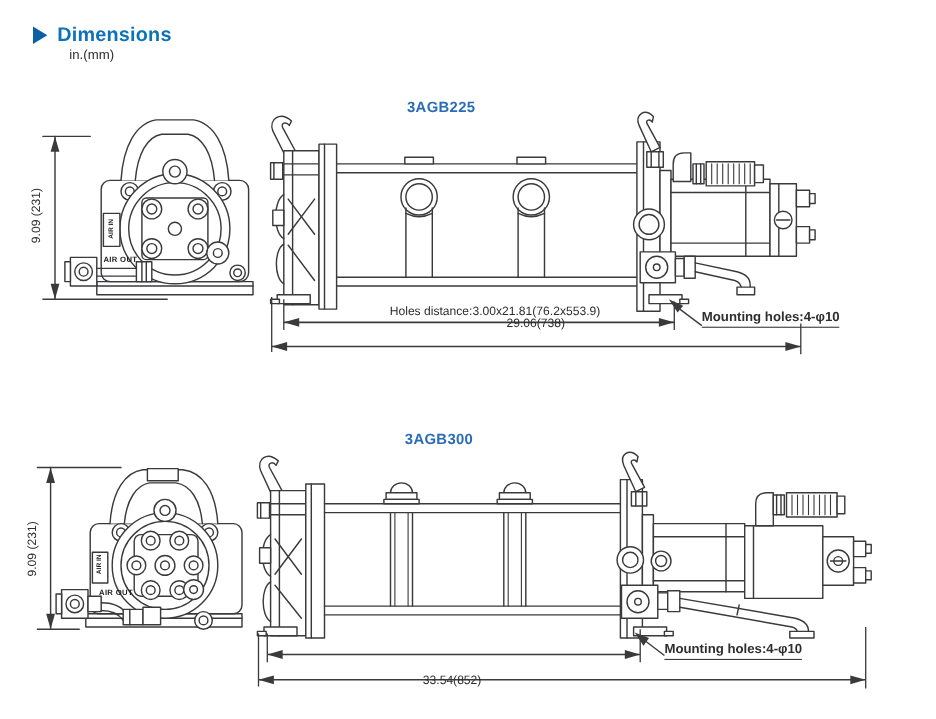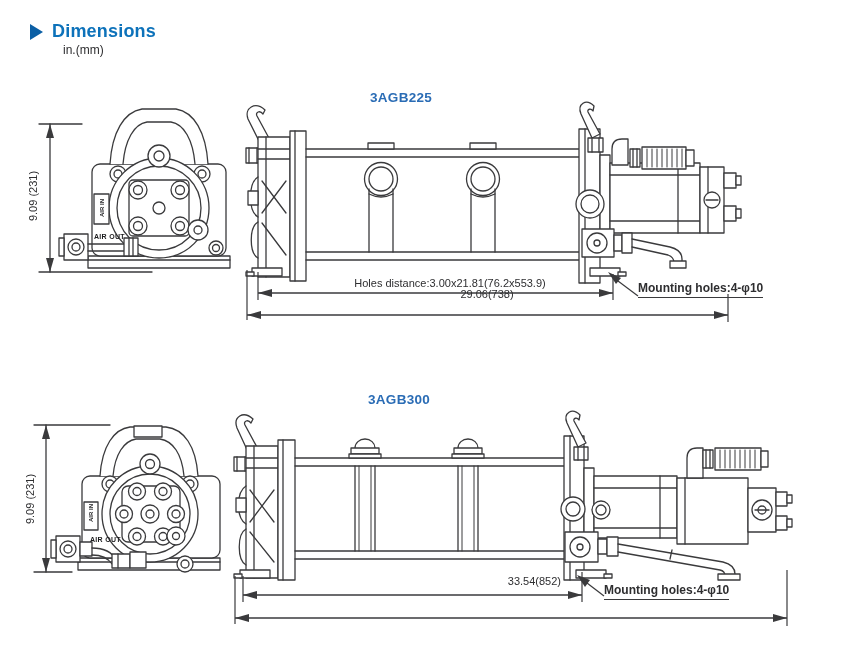--- a/index.html
+++ b/index.html
@@ -352,16 +352,16 @@
       <line x1="18" y1="27" x2="357" y2="27" stroke-width="1.5"></line>
       <polygon points="18,27 32,23 32,31" fill="#3a3a3c" stroke="none"></polygon>
       <polygon points="357,27 343,23 343,31" fill="#3a3a3c" stroke="none"></polygon>
       <line x1="10" y1="50" x2="562" y2="50" stroke-width="1.5"></line>
       <polygon points="10,50 24,46 24,54" fill="#3a3a3c" stroke="none"></polygon>
       <polygon points="562,50 548,46 548,54" fill="#3a3a3c" stroke="none"></polygon>
       <line x1="362" y1="15" x2="379" y2="28"></line>
       <polygon points="352,7 360,19 365,12" fill="#3a3a3c" stroke="none"></polygon>
     </g>
   </svg>
-  <div class="dim-label" style="left:261px; top:575px; width:300px;text-align:right;">33.54(852)</div>
+  <div class="dim-label" style="left:261px; top:613px; width:300px;">33.54(852)</div>
   <div class="mount-label" style="left:604px; top:583px;">Mounting holes:4-φ10</div>
 
 </div>
 
 </body></html>

